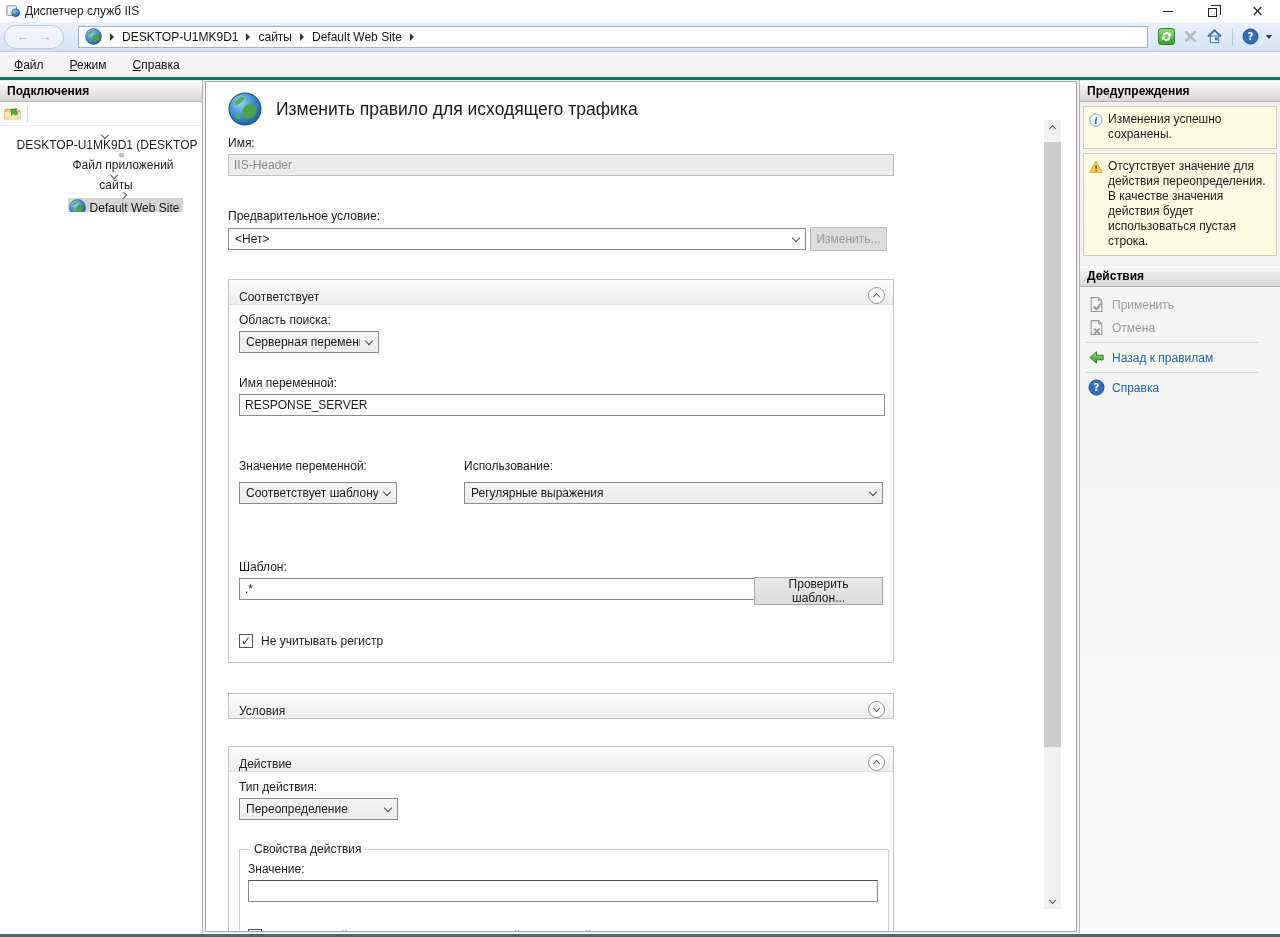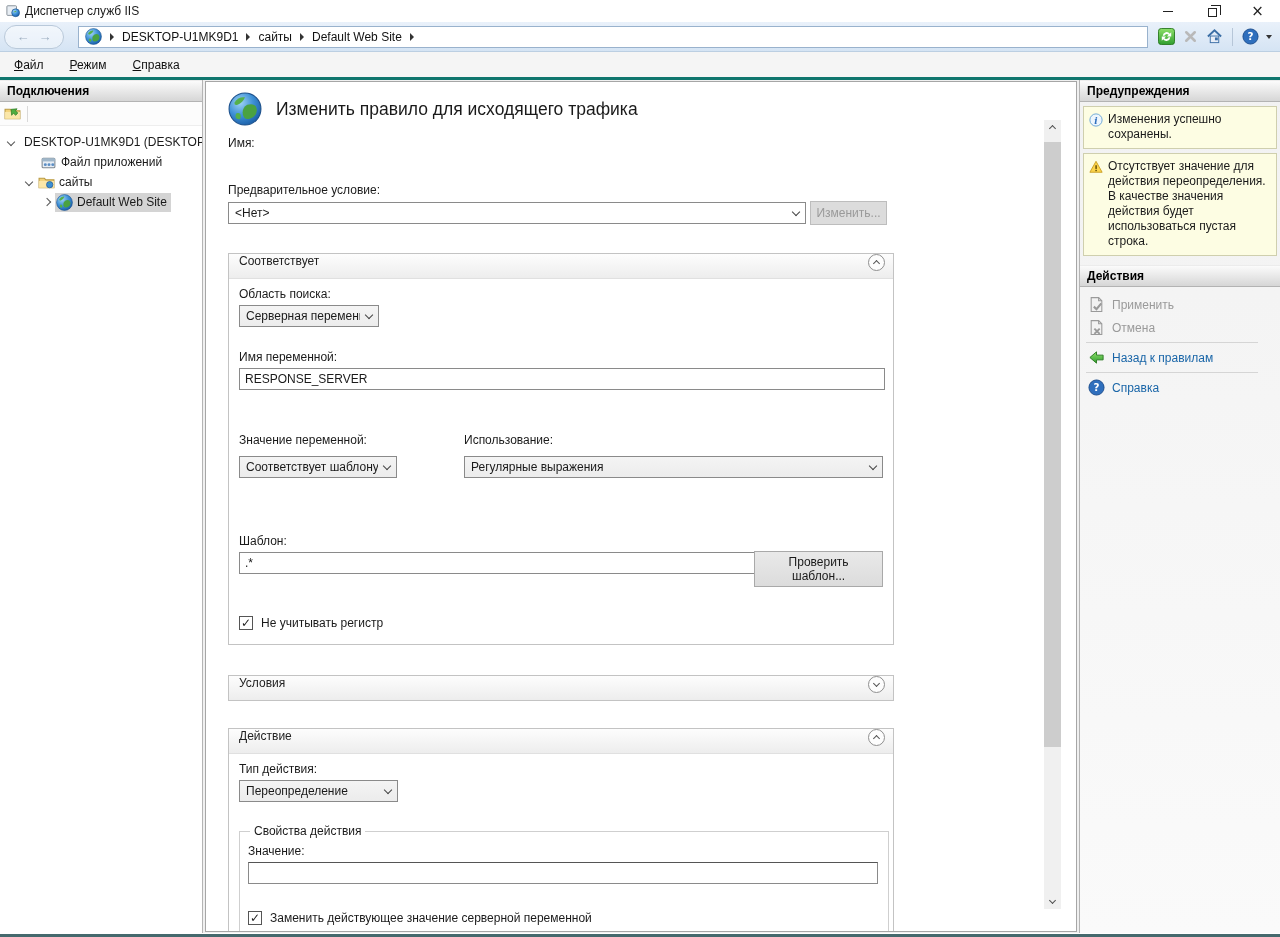--- a/index.html
+++ b/index.html
@@ -43,21 +43,21 @@
 
   
   .panel-hd { height:22px; background:linear-gradient(#fbfbfb,#d6d6d6); border-top:1px solid #ececec;
               border-bottom:1px solid #b3b3b3; font-weight:bold; font-size:12px; display:flex; align-items:center; padding-left:7px; color:#000; }
 
   
   .sidebar { width:203px; background:#fff; border-right:1px solid #b4b4b4; display:flex; flex-direction:column; overflow:hidden; }
   .side-toolbar { height:24px; background:#fcfcfc; border-bottom:1px solid #eee; display:flex; align-items:center; padding-left:4px; gap:6px; }
   .side-toolbar .vsep { width:1px; height:16px; background:#d9d9d9; }
   .tree { padding-top:6px; }
-  .tree-row { height:20px; display:flex; align-items:center; white-space:nowrap; overflow:hidden; }
+  .tree-row { height:20px; display:flex; align-items:center; white-space:nowrap; overflow:hidden;flex-direction:column; }
   .tree-row .lbl { margin-left:4px; font-size:12px; }
   .sel-wrap { display:flex; align-items:center; background:#d4d4d4; padding:1px 4px 1px 1px; }
   .chev { width:6px; height:6px; border-right:1.4px solid #555; border-bottom:1.4px solid #555; display:inline-block; flex:none; }
   .chev.down { transform:rotate(45deg); }
   .chev.right { transform:rotate(-45deg); }
   .chev.up { transform:rotate(-135deg); }
 
   
   .mainarea { flex:1; background:#f0f0f0; padding:1px 2px; min-width:0; }
   .maincard { background:#fff; border:1px solid #a6a6a6; height:100%; position:relative; overflow:hidden;
@@ -72,21 +72,21 @@
            align-items:center; padding:0 6px; justify-content:space-between; gap:6px; overflow:hidden; }
   .combo.white { background:#fff; }
   .combo .cval { font-size:12px; white-space:nowrap; overflow:hidden; }
   .combo .chev { border-color:#444; margin-top:-2px; }
   .btn { border:1px solid #a9a9a9; background:linear-gradient(#e9e9e9,#dcdcdc); height:24px; font-size:12px;
          display:inline-flex; align-items:center; justify-content:center; padding:0 10px; color:#1a1a1a; }
   .btn.disabled { color:#9a9a9a; background:#dcdcdc; border-color:#bdbdbd; }
 
   .section { width:666px; border:1px solid #c3c3c3; margin-top:28px; background:#fff; }
   .sec-hd { height:25px; background:linear-gradient(#fdfdfd,#ededed); border-bottom:1px solid #e0e0e0;
-            display:flex; align-items:flex-start; justify-content:space-between; padding:0 8px 0 10px; font-size:12px; color:#222; }
+            display:flex; align-items:flex-end; justify-content:space-between; padding:0 8px 0 10px; font-size:12px; color:#222; }
   .circ-btn { width:17px; height:17px; border-radius:50%; border:1px solid #8f8f8f; background:#fdfdfd;
               display:flex; align-items:center; justify-content:center; }
   .circ-btn .chev { width:5px; height:5px; }
   .circ-btn .chev.down { margin-top:-2px; }
   .circ-btn .chev.up { margin-top:2px; }
   .sec-body { padding:8px 10px 14px 10px; }
   .checkrow { display:flex; align-items:center; gap:8px; font-size:12px; }
   .cb { width:14px; height:14px; border:1px solid #555; background:#fff; display:inline-flex; align-items:center;
         justify-content:center; font-size:12px; line-height:12px; color:#222; flex:none; font-family:"DejaVu Sans",sans-serif; }
   fieldset.props { border:1px solid #cfcfcf; width:650px; padding:4px 8px 16px 8px; margin-top:22px; }
@@ -309,20 +309,21 @@
       <div class="maincard">
 
         <div class="page-head">
           <svg style="width:34px;height:34px">
               <use href="#i-globe"></use>
             </svg>
           <span class="page-title">Изменить правило для исходящего трафика</span>
         </div>
 
         <label class="field-label">Имя:</label>
+        <input class="tbox" style="width: 666px; margin-top: 4px;" disabled="" value="IIS-Header">
 
         <label class="field-label" style="margin-top:33px">Предварительное условие:</label>
         <div style="display:flex;gap:4px;margin-top:4px;align-items:center">
           <div class="combo white" style="width:578px">
             <span class="cval">&lt;Нет&gt;</span>
             <span class="chev down"></span>
           </div>
           <button class="btn disabled" style="width:77px">Изменить...</button>
         </div>
 
@@ -356,21 +357,21 @@
                 <div class="combo" style="width:419px;margin-top:9px">
                   <span class="cval">Регулярные выражения</span>
                   <span class="chev down"></span>
                 </div>
               </div>
             </div>
 
             <label class="field-label" style="margin-top:56px">Шаблон:</label>
             <div style="display:flex;margin-top:4px;align-items:flex-start">
               <input class="tbox" style="width: 521px; border-right: none;" value=".*">
-              <button class="btn" style="width:130px;height:36px;margin-top:-1px">Проверить шаблон...</button>
+              <button class="btn" style="width:130px;height:28px;margin-top:-1px">Проверить шаблон...</button>
             </div>
 
             <div class="checkrow" style="margin-top:29px">
               <span class="cb">✓</span>
               <span>Не учитывать регистр</span>
             </div>
           </div>
         </div>
 
         <div class="section" style="margin-top:30px">

